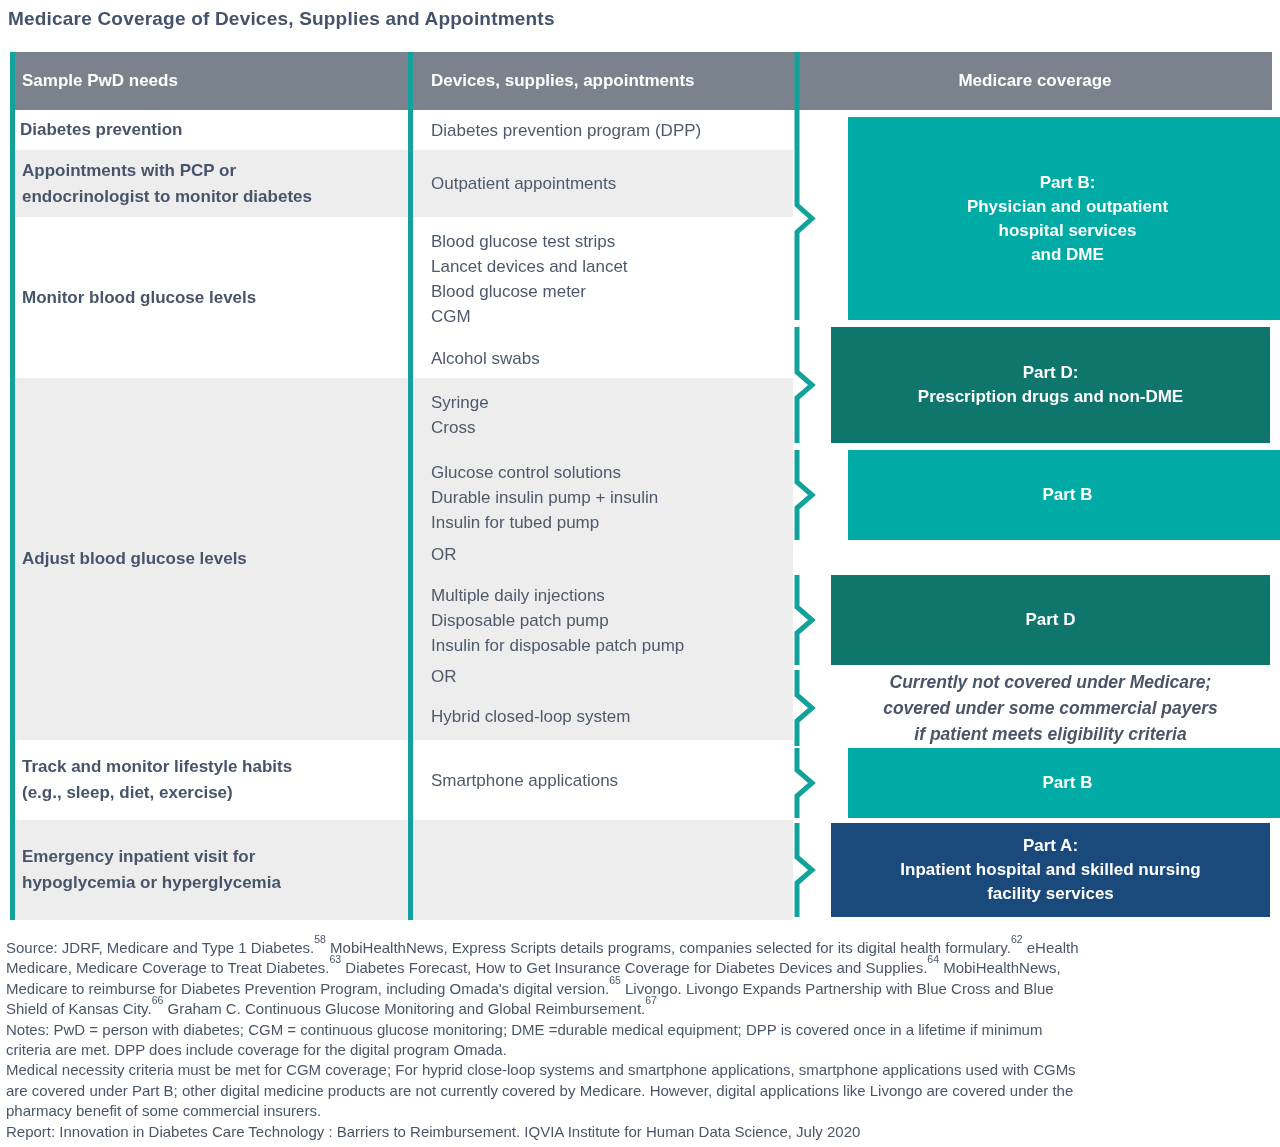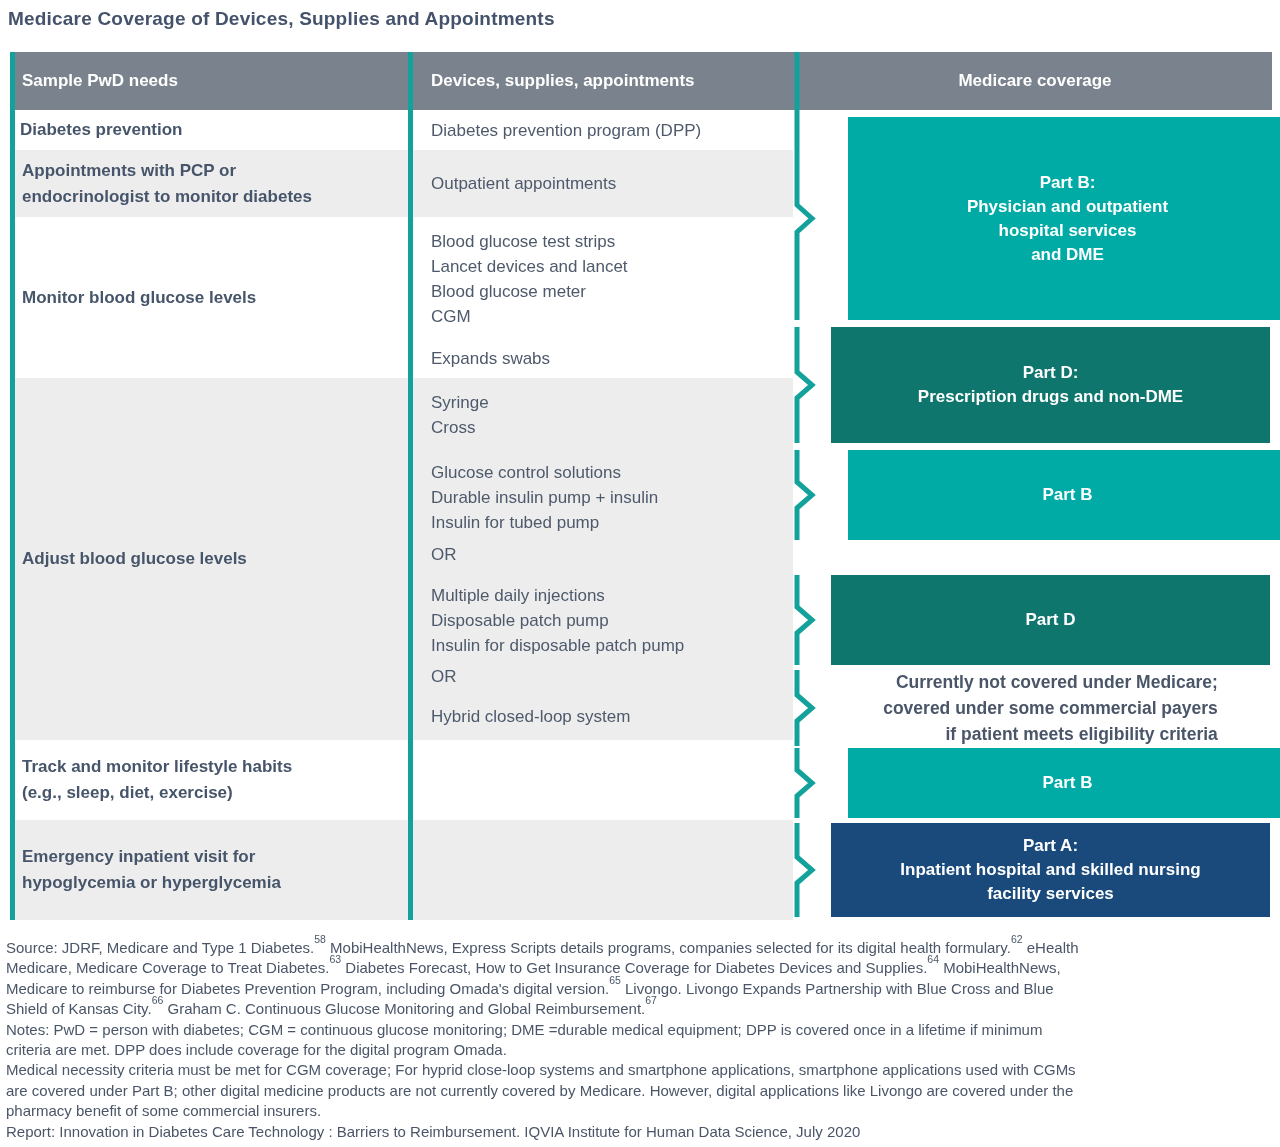--- a/index.html
+++ b/index.html
@@ -14,21 +14,21 @@
   .group-bg{position:absolute;left:5px;width:778px;}
   .shaded{background:#EDEDEE;}
   .accent-bar{position:absolute;top:0;width:5px;height:868px;background:#12A19B;}
   .col-divider{position:absolute;left:398px;top:0;width:5px;height:868px;background:#12A19B;}
   .col1-cell{position:absolute;left:0;width:392px;padding-left:12px;box-sizing:border-box;display:flex;align-items:center;font-size:17px;font-weight:700;color:#47556A;line-height:26px;white-space:pre-line;}
   .col2-item{position:absolute;left:421px;width:360px;font-size:17px;color:#4E5A6B;line-height:25px;white-space:pre-line;}
   .cov-box{position:absolute;left:821px;width:439px;display:flex;align-items:center;justify-content:center;text-align:center;color:#ffffff;font-size:17px;font-weight:700;line-height:24px;white-space:pre-line;}
   .teal{background:#00ABA5;margin-left:17px;}
   .blue{background:#0f766e;}
   .navy{background:#1A4A7B;}
-  .cov-note{position:absolute;left:821px;width:439px;display:flex;align-items:center;justify-content:center;text-align:right;font-weight:600;font-size:17.5px;color:#4A5668;line-height:26px;white-space:pre-line;}
+  .cov-note{position:absolute;left:821px;width:439px;display:flex;align-items:center;justify-content:center;text-align:center;font-style:italic;font-weight:600;font-size:17.5px;color:#4A5668;line-height:26px;white-space:pre-line;}
   .chev{position:absolute;left:783px;width:26px;overflow:visible;}
   .chev polyline{fill:none;stroke:#12A19B;stroke-width:5;}
   .footer{position:absolute;left:6px;top:938px;width:1268px;font-size:15px;line-height:20.4px;color:#4A5668;}
   .footer p{margin:0;white-space:pre-line;}
   .footer sup{font-size:10.5px;position:relative;top:-4px;line-height:0;}
 </style>
 </head>
 <body>
 
 <div class="title">Medicare Coverage of Devices, Supplies and Appointments</div>
@@ -59,32 +59,33 @@
 (e.g., sleep, diet, exercise)</div>
   <div class="col1-cell" style="top:768px;height:100px;">Emergency inpatient visit for
 hypoglycemia  or hyperglycemia</div>
 
   <div class="col2-item" style="top:58px;height:40px;display:flex;align-items:center;">Diabetes prevention program (DPP)</div>
   <div class="col2-item" style="top:98px;height:67px;display:flex;align-items:center;">Outpatient appointments</div>
   <div class="col2-item" style="top:177px;">Blood glucose test strips
 Lancet devices and lancet
 Blood glucose meter
 CGM</div>
-  <div class="col2-item" style="top:294px;">Expands swabs</div>
+  <div class="col2-item" style="top:294px;">Alcohol swabs</div>
   <div class="col2-item" style="top:338px;">Syringe
 Cross</div>
   <div class="col2-item" style="top:408px;">Glucose control solutions
 Durable insulin pump + insulin
 Insulin for tubed pump</div>
   <div class="col2-item" style="top:490px;">OR</div>
   <div class="col2-item" style="top:531px;">Multiple daily injections
 Disposable patch pump
 Insulin for disposable patch pump</div>
   <div class="col2-item" style="top:612px;">OR</div>
   <div class="col2-item" style="top:652px;">Hybrid closed-loop system</div>
+  <div class="col2-item" style="top:688px;height:80px;display:flex;align-items:center;">Smartphone applications</div>
 
   <svg class="chev" style="top:0;height:268px;" width="26" height="268">
       <polyline points="4,0 4,153 19,166.5 4,180 4,268"></polyline>
     </svg>
   <svg class="chev" style="top:275px;height:116px;" width="26" height="116">
       <polyline points="4,0 4,45 19,58 4,71 4,116"></polyline>
     </svg>
   <svg class="chev" style="top:398px;height:90px;" width="26" height="90">
       <polyline points="4,0 4,32 19,45 4,58 4,90"></polyline>
     </svg>

